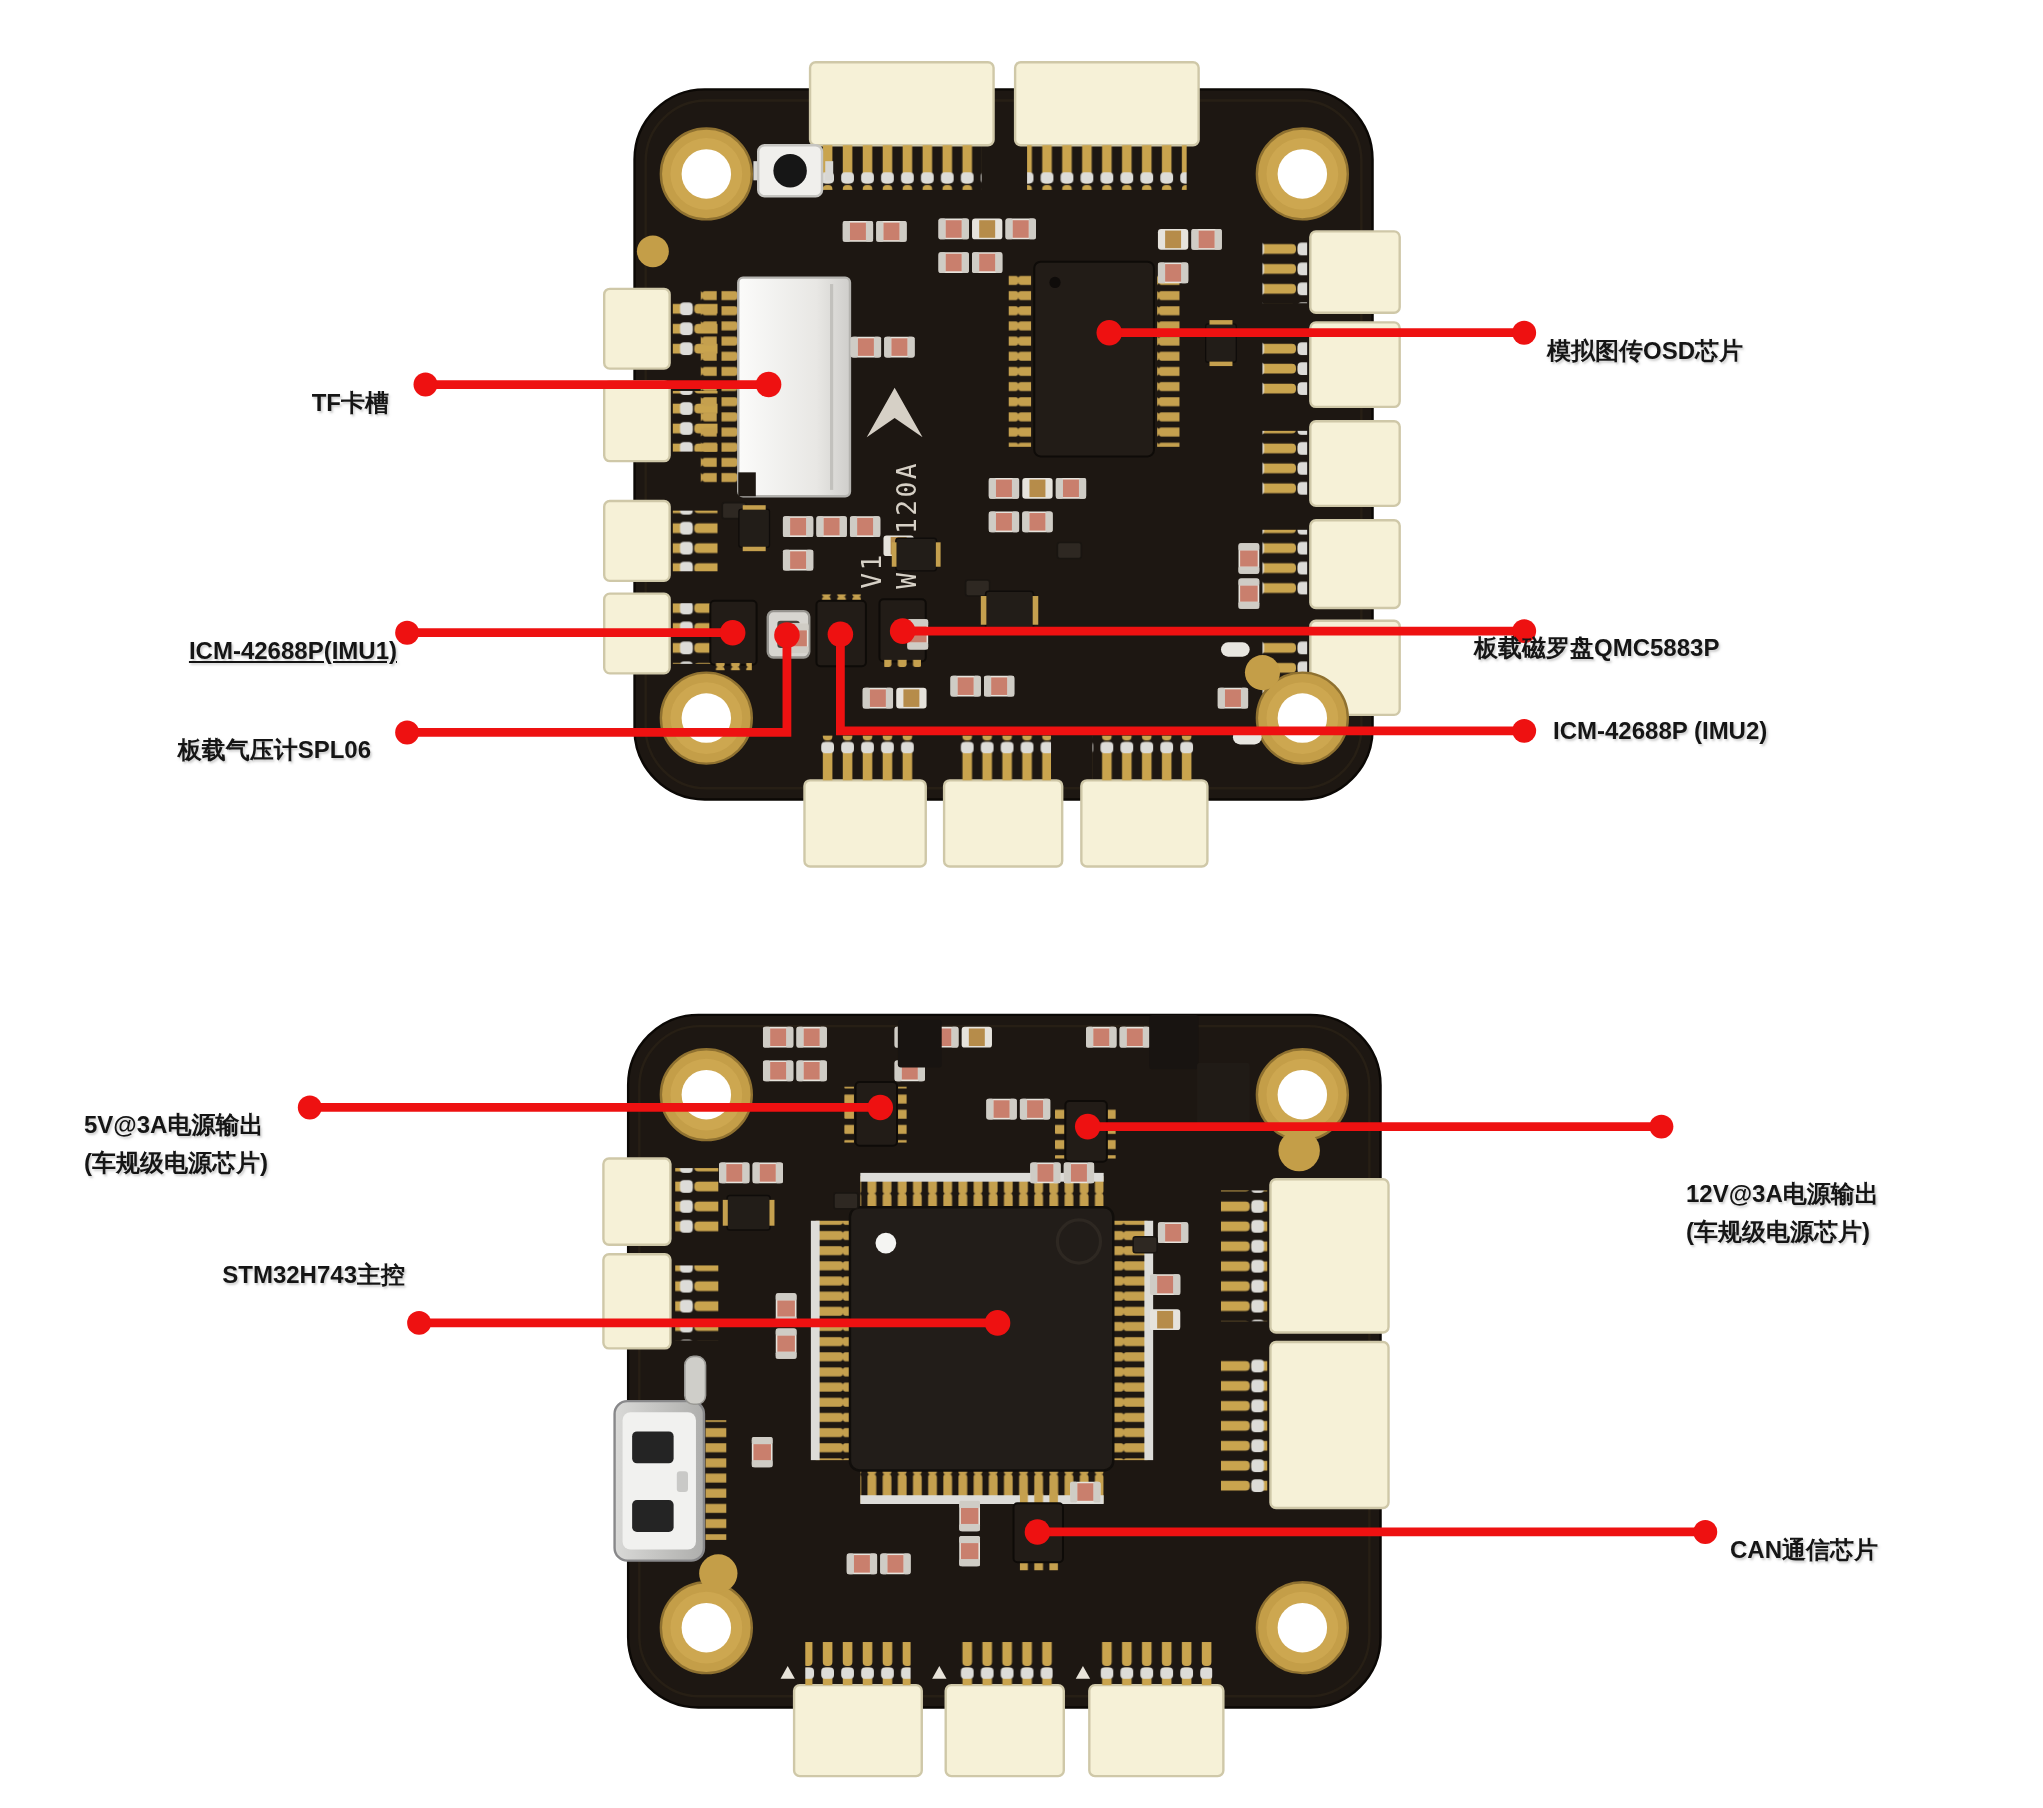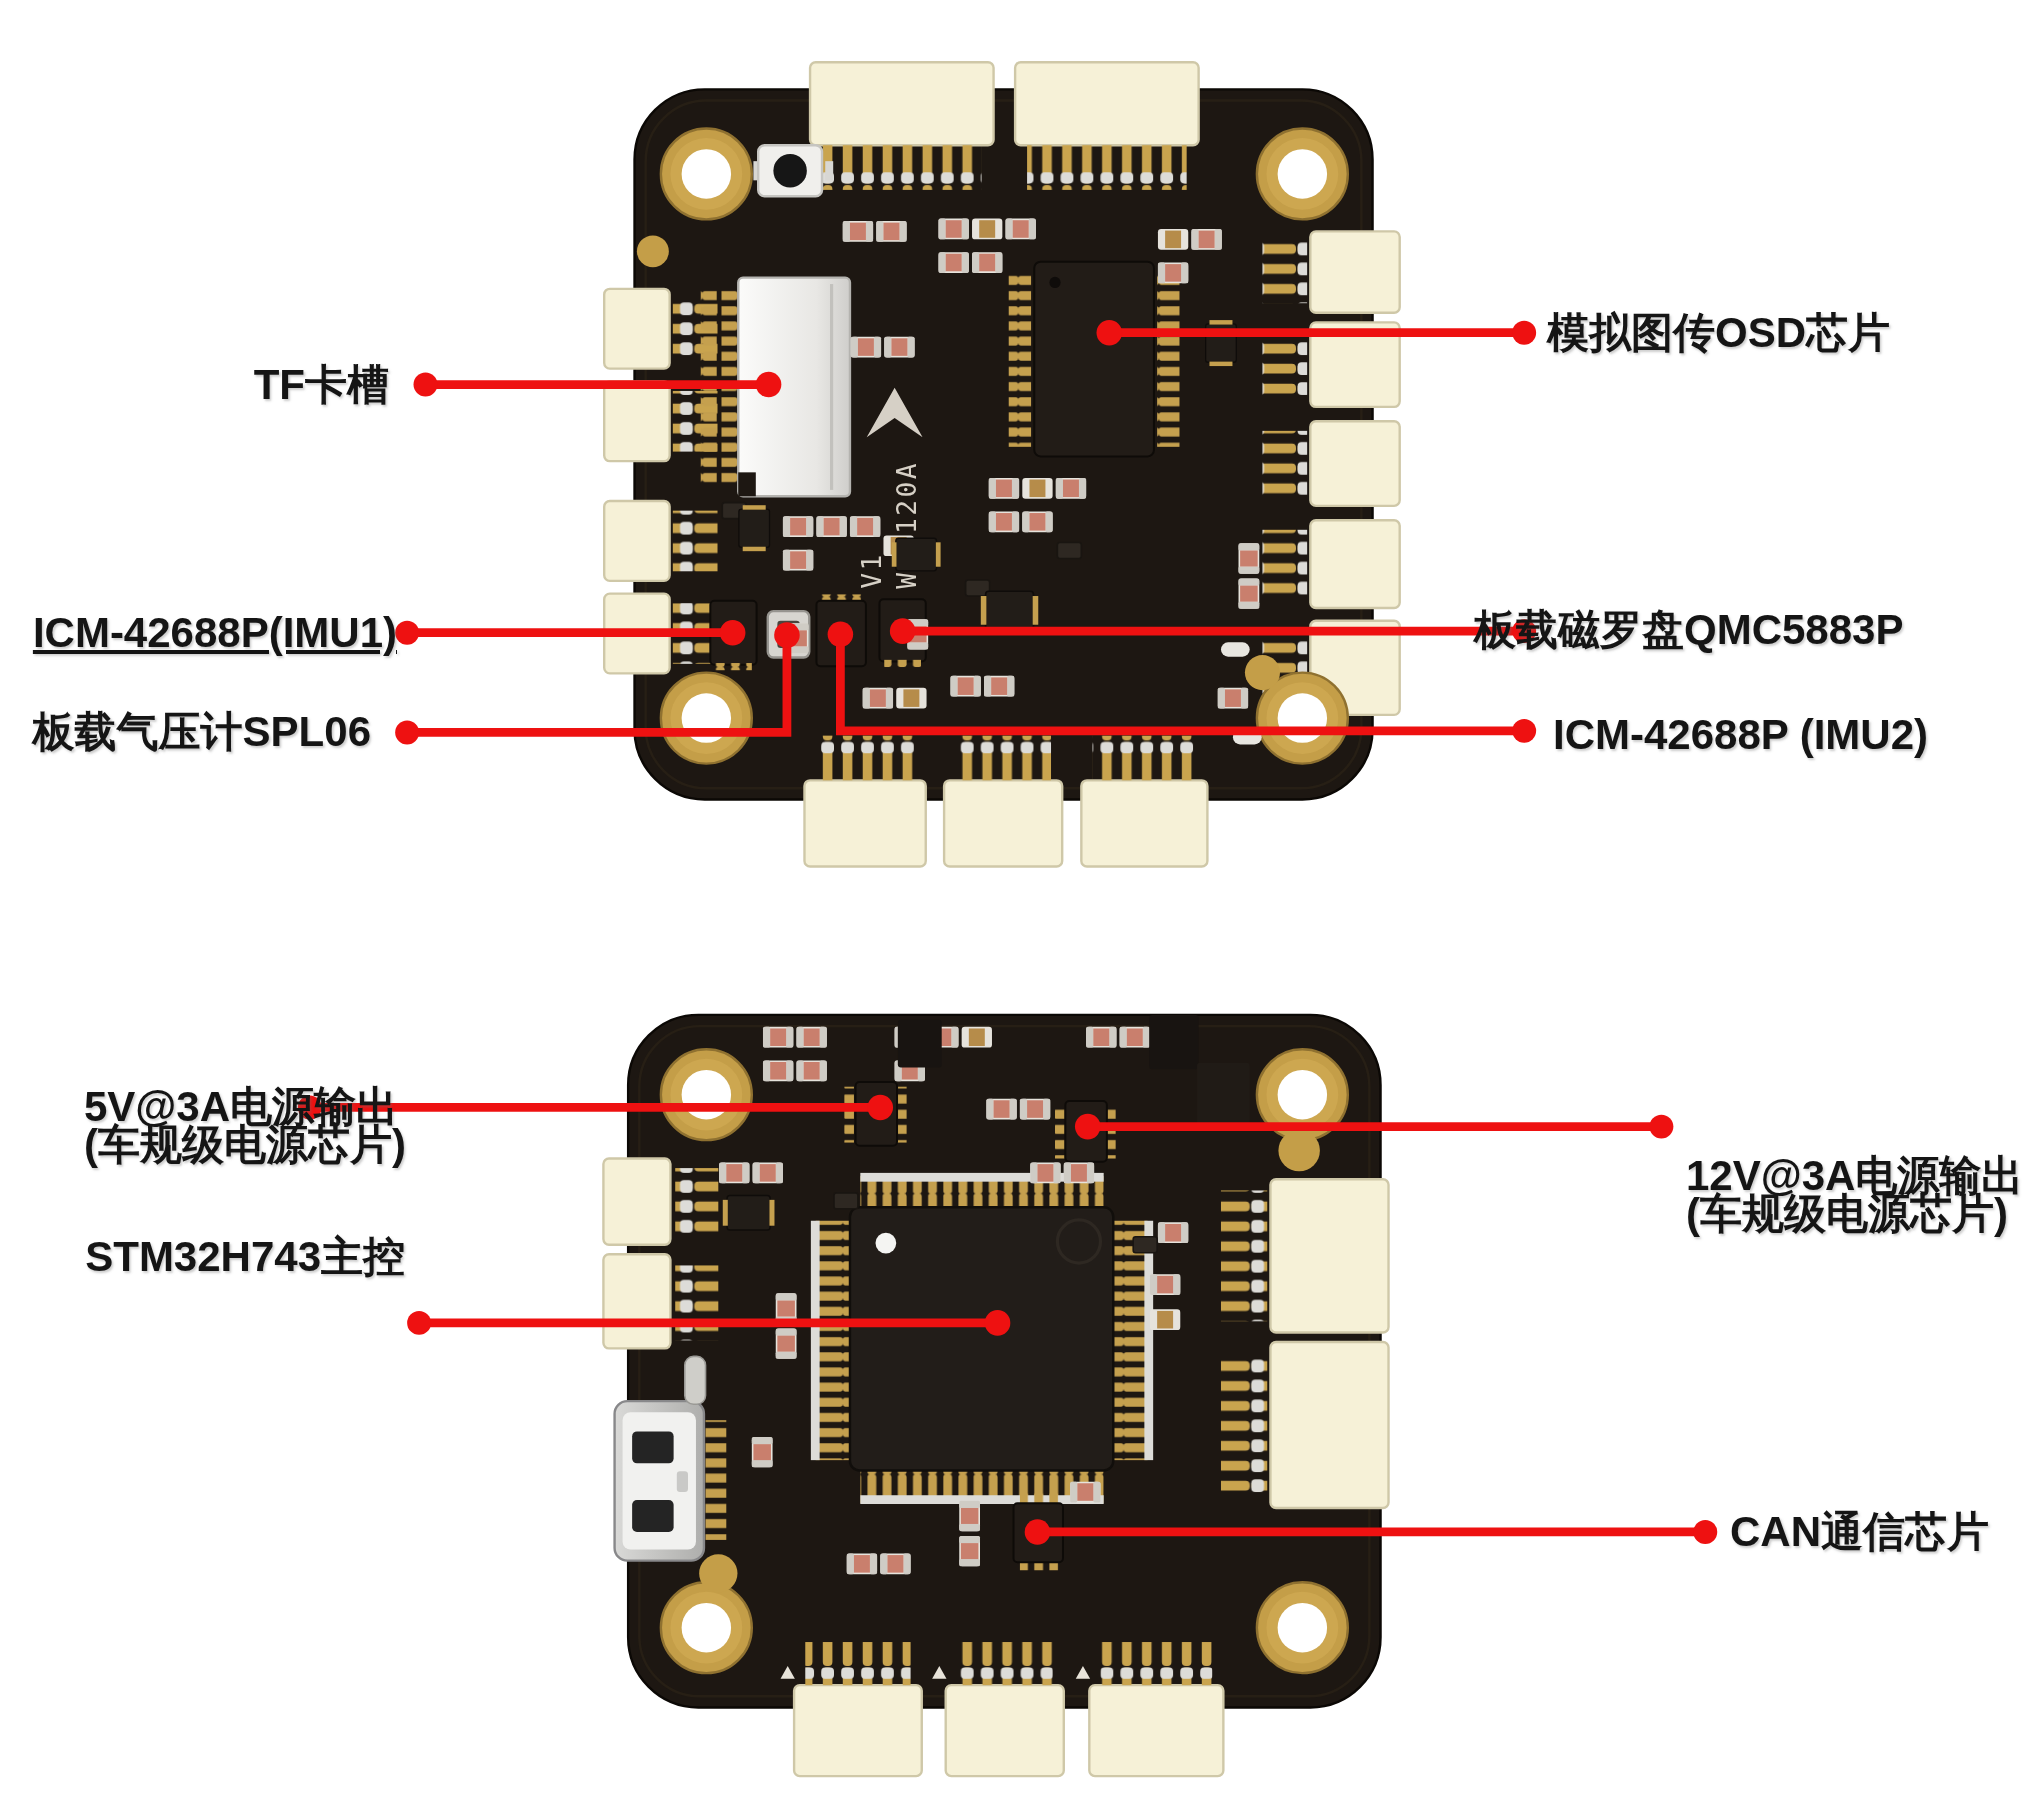--- a/index.html
+++ b/index.html
@@ -7,22 +7,22 @@
   }
   html,body{margin:0;padding:0;background:#ffffff;}
   .canvas{position:relative;width:2043px;height:1808px;background:#ffffff;overflow:hidden;
           font-family:"Liberation Sans","DejaVu Sans",sans-serif;}
   svg.scene{position:absolute;left:0;top:0;}
   .conn{fill:var(--cream);stroke:#cfc8a8;stroke-width:3;}
   .chip{fill:#221c17;stroke:#0e0b08;stroke-width:2.5;}
   .aline{stroke:var(--red);stroke-width:11;fill:none;}
   .adot{fill:var(--red);}
   .silk{fill:#d6d0c6;}
-  .label{position:absolute;font-weight:bold;font-size:42px;line-height:38px;color:#151515;
-         white-space:nowrap;text-shadow:1.6px 1.6px 2.4px rgba(110,110,110,0.35);}
+  .label{position:absolute;font-weight:bold;font-size:24px;line-height:38px;color:#151515;
+         white-space:nowrap;text-shadow:1.6px 1.6px 2.4px rgba(110,110,110,0.35);margin-top:18px;}
   .right-align{text-align:left;}
   text.silktext{font-family:"DejaVu Sans Mono","Liberation Mono",monospace;font-size:33px;
                 letter-spacing:3px;fill:#d6d0c6;}
 </style>
 </head>
 <body>
 
 <div class="canvas">
 
 <svg class="scene" width="2043" height="1808" viewBox="0 0 2560 2266">
@@ -452,21 +452,21 @@
           <circle class="adot" cx="2137" cy="1920" r="15"></circle>
     </g>
   </g>
 </svg>
 
 <div class="label right-align" style="right:1654px;top:366px;">TF卡槽</div>
 <div class="label" style="left:1547px;top:314px;">模拟图传OSD芯片</div>
 <div class="label right-align" style="right:1646px;top:614px;text-decoration:underline;">ICM-42688P(IMU1)</div>
 <div class="label" style="left:1474px;top:611px;">板载磁罗盘QMC5883P</div>
 <div class="label right-align" style="right:1672px;top:713px;">板载气压计SPL06</div>
-<div class="label" style="left:1553px;top:716px;">ICM-42688P (IMU2)</div>
+<div class="label" style="left:1553px;top:694px;">ICM-42688P (IMU2)</div>
 
 <div class="label" style="left:84px;top:1088px;">
   <div>5V@3A电源输出</div>
   <div>(车规级电源芯片)</div>
 </div>
 <div class="label" style="left:1686px;top:1157px;">
   <div>12V@3A电源输出</div>
   <div>(车规级电源芯片)</div>
 </div>
 <div class="label right-align" style="right:1638px;top:1238px;">STM32H743主控</div>

